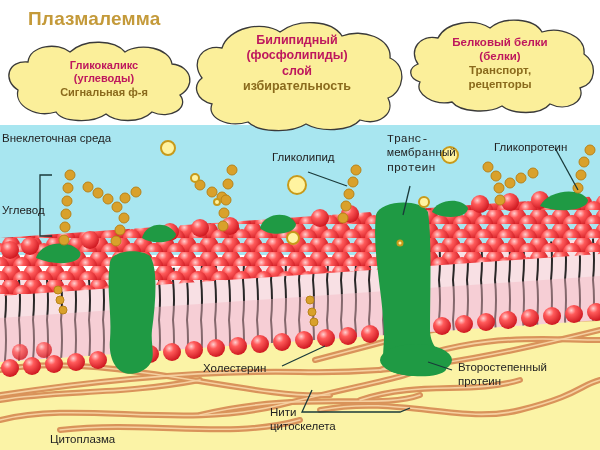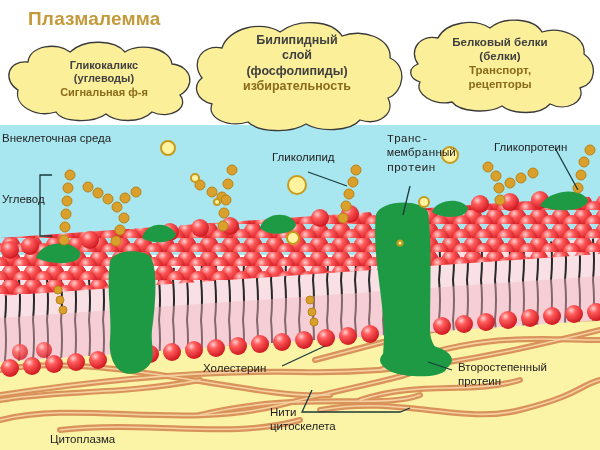--- a/index.html
+++ b/index.html
@@ -1,20 +1,20 @@
 <!DOCTYPE html>
 <html><head>
 <meta charset="utf-8">
 <style>
   html, body { margin:0; padding:0; background:#ffffff; }
   body { width:600px; height:450px; position:relative; overflow:hidden; font-family:"Liberation Sans", sans-serif; }
   .title { position:absolute; left:28px; top:8px; font-size:19px; font-weight:bold; color:#c49a3a; letter-spacing:0.2px;text-align:center; }
   svg.diagram { position:absolute; left:0; top:0; }
   .cloud-text { position:absolute; text-align:center; font-weight:bold; line-height:1.22; }
-  .cloud-text .dark { color:#404040; display:block; }
+  .cloud-text .dark { color:#be185d; display:block; }
   .cloud-text .gold { color:#8a6a1c; display:block;text-align:center; }
   .lbl { position:absolute; font-size:11.5px; color:#222; line-height:1.25; white-space:nowrap; }
 </style>
 </head>
 <body>
 
 <div class="title">Плазмалемма</div>
 
 <svg class="diagram" width="600" height="450" viewBox="0 0 600 450">
   <defs>
@@ -214,34 +214,34 @@
 </svg>
 
 <div class="cloud-text" style="left:34px; top:59px; width:140px; font-size:11px;">
   <span class="dark">Гликокаликс</span>
   <span class="dark">(углеводы)</span>
   <span class="gold">Сигнальная ф-я</span>
 </div>
 
 <div class="cloud-text" style="left:222px; top:33px; width:150px; font-size:12.5px;">
   <span class="dark">Билипидный</span>
+  <span class="dark">(фосфолипиды)</span>
   <span class="dark">слой</span>
-  <span class="dark">(фосфолипиды)</span>
   <span class="gold">избирательность</span>
 </div>
 
 <div class="cloud-text" style="left:430px; top:35px; width:140px; font-size:11.5px;">
   <span class="dark">Белковый белки</span>
   <span class="dark">(белки)</span>
   <span class="gold">Транспорт,</span>
   <span class="gold">рецепторы</span>
 </div>
 
 <div class="lbl" style="left:2px; top:131px;">Внеклеточная среда</div>
-<div class="lbl" style="left:2px; top:192px;">Углевод</div>
+<div class="lbl" style="left:2px; top:203px;">Углевод</div>
 <div class="lbl" style="left:272px; top:150px;">Гликолипид</div>
 <div class="lbl" style="left:387px; top:132px;font-family:Liberation Mono, monospace;">
   <div>Транс-</div>
   <div>мембранный</div>
   <div>протеин</div>
 </div>
 <div class="lbl" style="left:494px; top:140px;">Гликопротеин</div>
 <div class="lbl" style="left:203px; top:361px;">Холестерин</div>
 <div class="lbl" style="left:458px; top:360px;">
   <div>Второстепенный</div>

